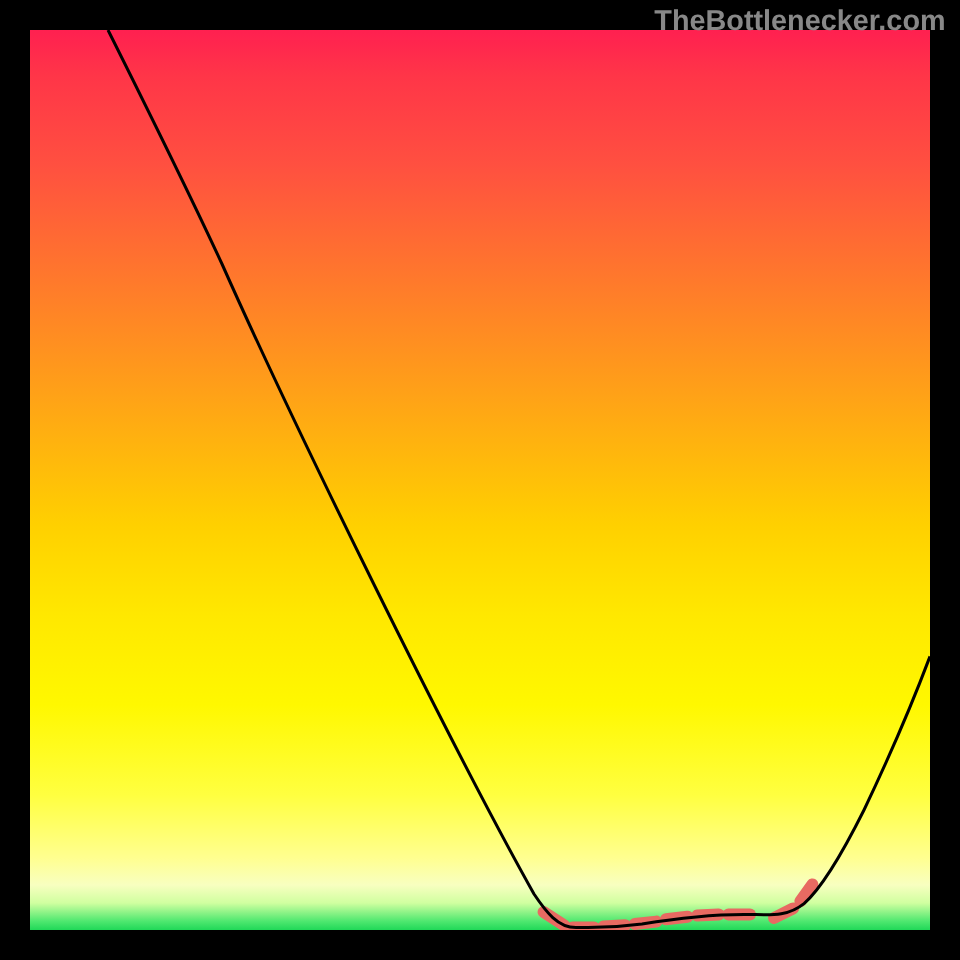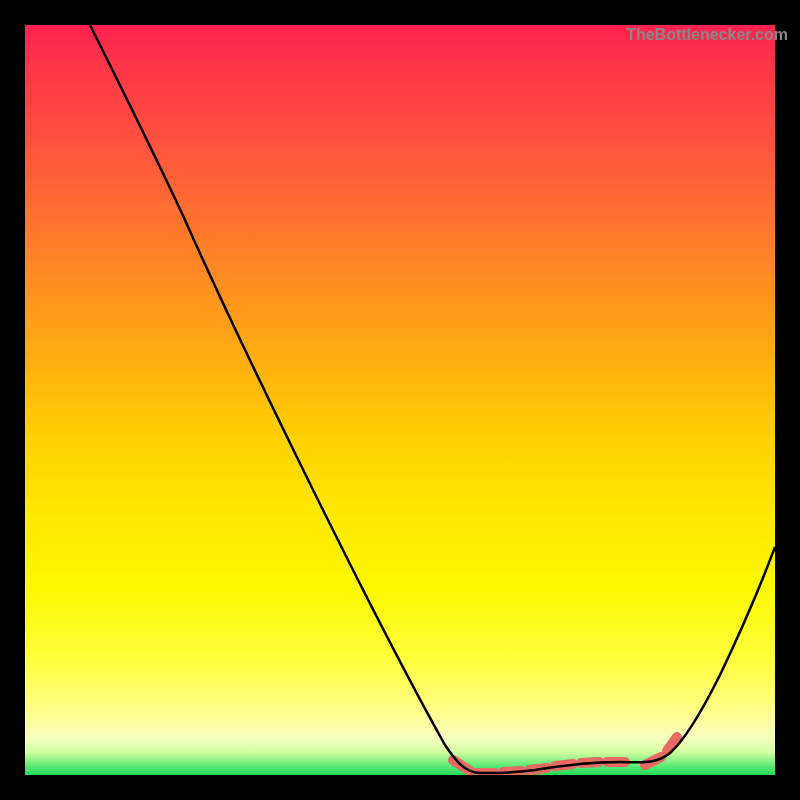--- a/index.html
+++ b/index.html
@@ -12,24 +12,23 @@
       height: 800px;
       background: #000;
       position: relative;
       font-family: Arial, sans-serif;
     }
     .watermark {
       position: absolute;
       top: 4px;
       right: 12px;
       color: #888;
-      font-size: 16px;
+      font-size: 24px;
       font-weight: bold;
       z-index: 10;
-      margin-top: 22px;
     }
     .chart-area {
       position: absolute;
       top: 25px;
       left: 25px;
       width: 750px;
       height: 750px;
       background: linear-gradient(to bottom,
         #ff2050 0%,
         #ff3548 5%,

